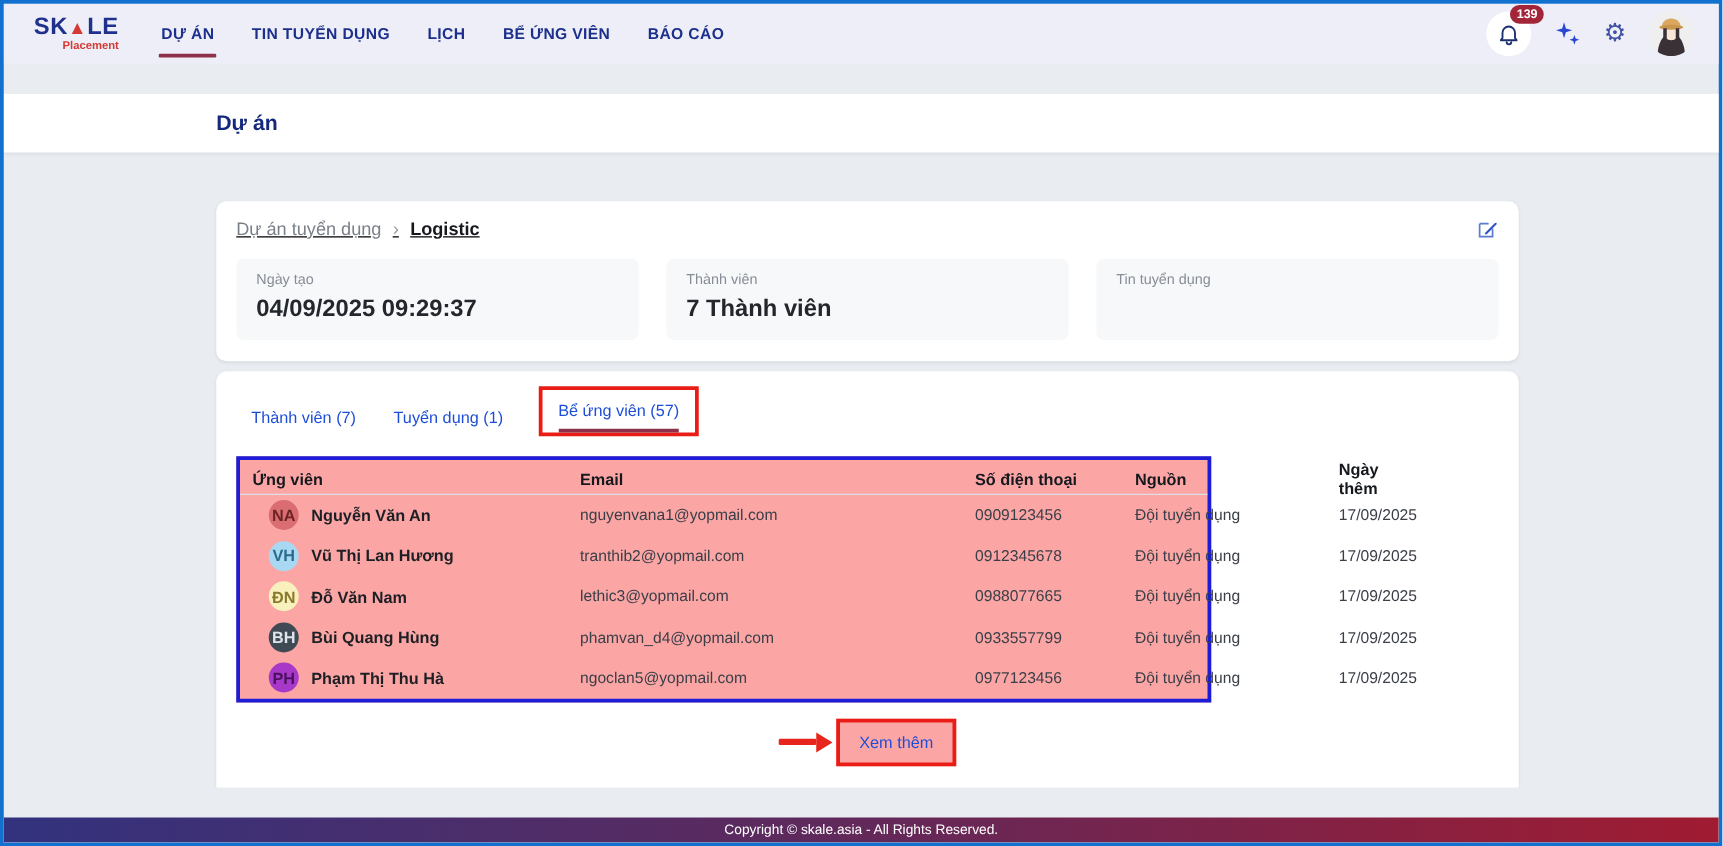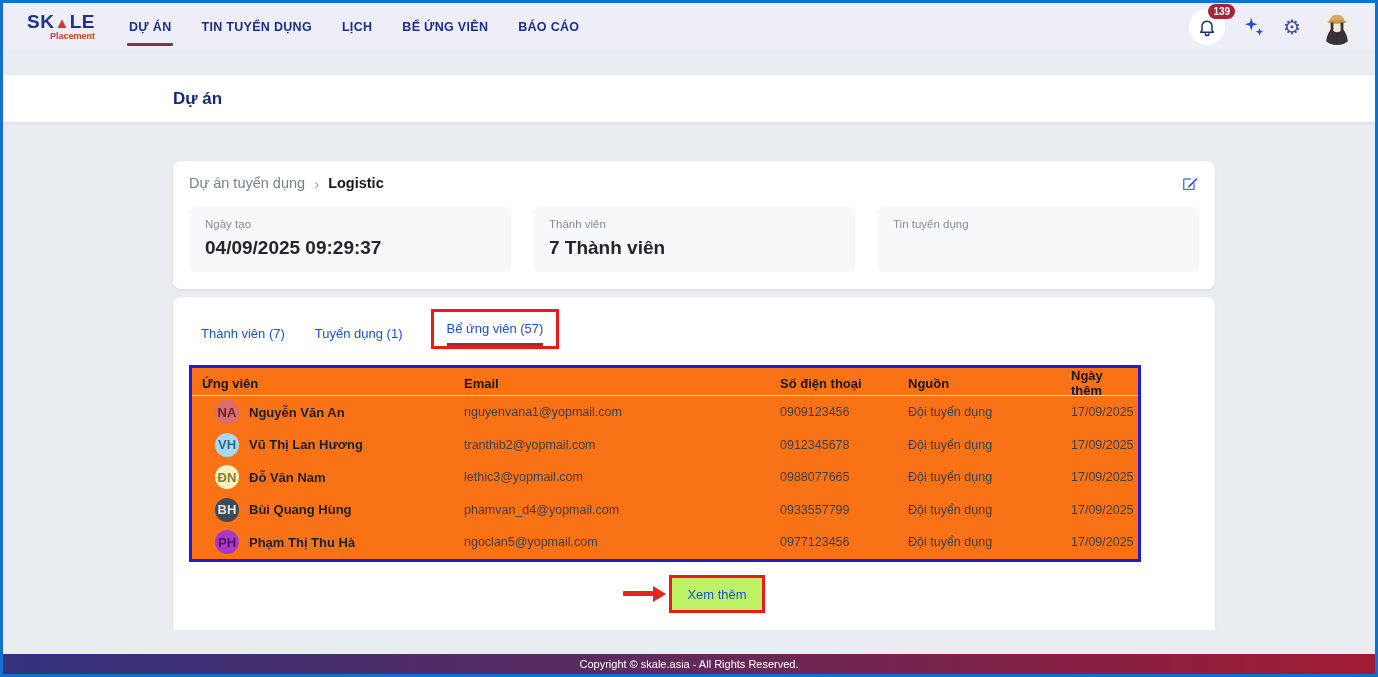--- a/index.html
+++ b/index.html
@@ -52,21 +52,21 @@
   }
   .page-title { font-size:17px; font-weight:bold; color:#14297c; }
 
   
   .content { flex:1; padding-top:15px; overflow:hidden; }
   .card {
     width:1042px; margin-left:170px; background:#ffffff;
     border-radius:8px; box-shadow:0 1px 3px rgba(0,0,0,.08);
   }
   .summary-card { padding:13px 16px 24px 16px; height:128px; }
-  .breadcrumb-row { display:flex; align-items:center; }
+  .breadcrumb-row { display:flex; align-items:flex-end;text-decoration:underline; }
   .crumb-parent { font-size:14.5px; color:#7a8089; cursor:pointer; }
   .crumb-sep { font-size:15px; color:#9aa0a8; margin:0 9px; }
   .crumb-current { font-size:14.5px; font-weight:bold; color:#16181d; }
   .edit-btn { margin-left:auto; cursor:pointer; display:flex; }
 
   .info-boxes { display:flex; gap:22px; margin-top:15px; }
   .info-box { flex:1; background:#f7f8fa; border-radius:6px; padding:11px 16px 13px; }
   .info-label { font-size:11.5px; color:#878d96; margin-bottom:7px; }
   .info-value { font-size:19px; font-weight:bold; color:#23262b; }
 
@@ -76,21 +76,21 @@
   .tabs { display:flex; align-items:center; gap:26px; padding-left:10px; }
   .tab { font-size:13px; color:#1d4ed8; cursor:pointer; padding:4px 2px; }
   .tab-annotation {
     border:3px solid #ea1c16; padding:5px 11px 0 11px; margin-top:-8px;
   }
   .tab.active { display:block; padding-bottom:0; }
   .tab-underline { height:3px; background:#8e3049; margin-top:7px; }
 
   
   .table-annotation {
-    border:3px solid #1d1dd8; margin-top:16px; width:952px; background:#f97316;
+    border:3px solid #1d1dd8; margin-top:16px; width:780px; background:#fca5a5;
   }
   .tbl { width:100%; }
   .tbl-row {
     display:grid;
     grid-template-columns:262px 316px 128px 163px 1fr;
     align-items:center; padding:0 10px;
   }
   .tbl-head { height:28px; border-bottom:1px solid #dcdfe4; }
   .tbl-head .th { font-size:13px; font-weight:bold; color:#15181d; }
   .tbl-body-row { height:32.5px; cursor:pointer; }
@@ -106,21 +106,21 @@
   
   .more-row { display:flex; justify-content:center; align-items:center; margin-top:13px; }
   .arrow { display:flex; align-items:center; margin-right:3px; }
   .arrow-line { width:30px; height:5px; background:#e8251d; border-radius:1px; }
   .arrow-head {
     width:0; height:0;
     border-left:13px solid #e8251d;
     border-top:8px solid transparent;
     border-bottom:8px solid transparent;
   }
-  .more-annotation { border:3px solid #ea1c16; padding:7px 15px; background:#bef264; }
+  .more-annotation { border:3px solid #ea1c16; padding:7px 15px; background:#fca5a5; }
   .more-link { font-size:13px; color:#1d4ed8; cursor:pointer; }
 
   
   .footer {
     height:20px; flex-shrink:0;
     background:linear-gradient(90deg,#32327e 0%,#5c2a5e 45%,#a01b31 100%);
     color:#ffffff; font-size:11px; text-align:center; line-height:20px;
   }
 </style>
 </head>

